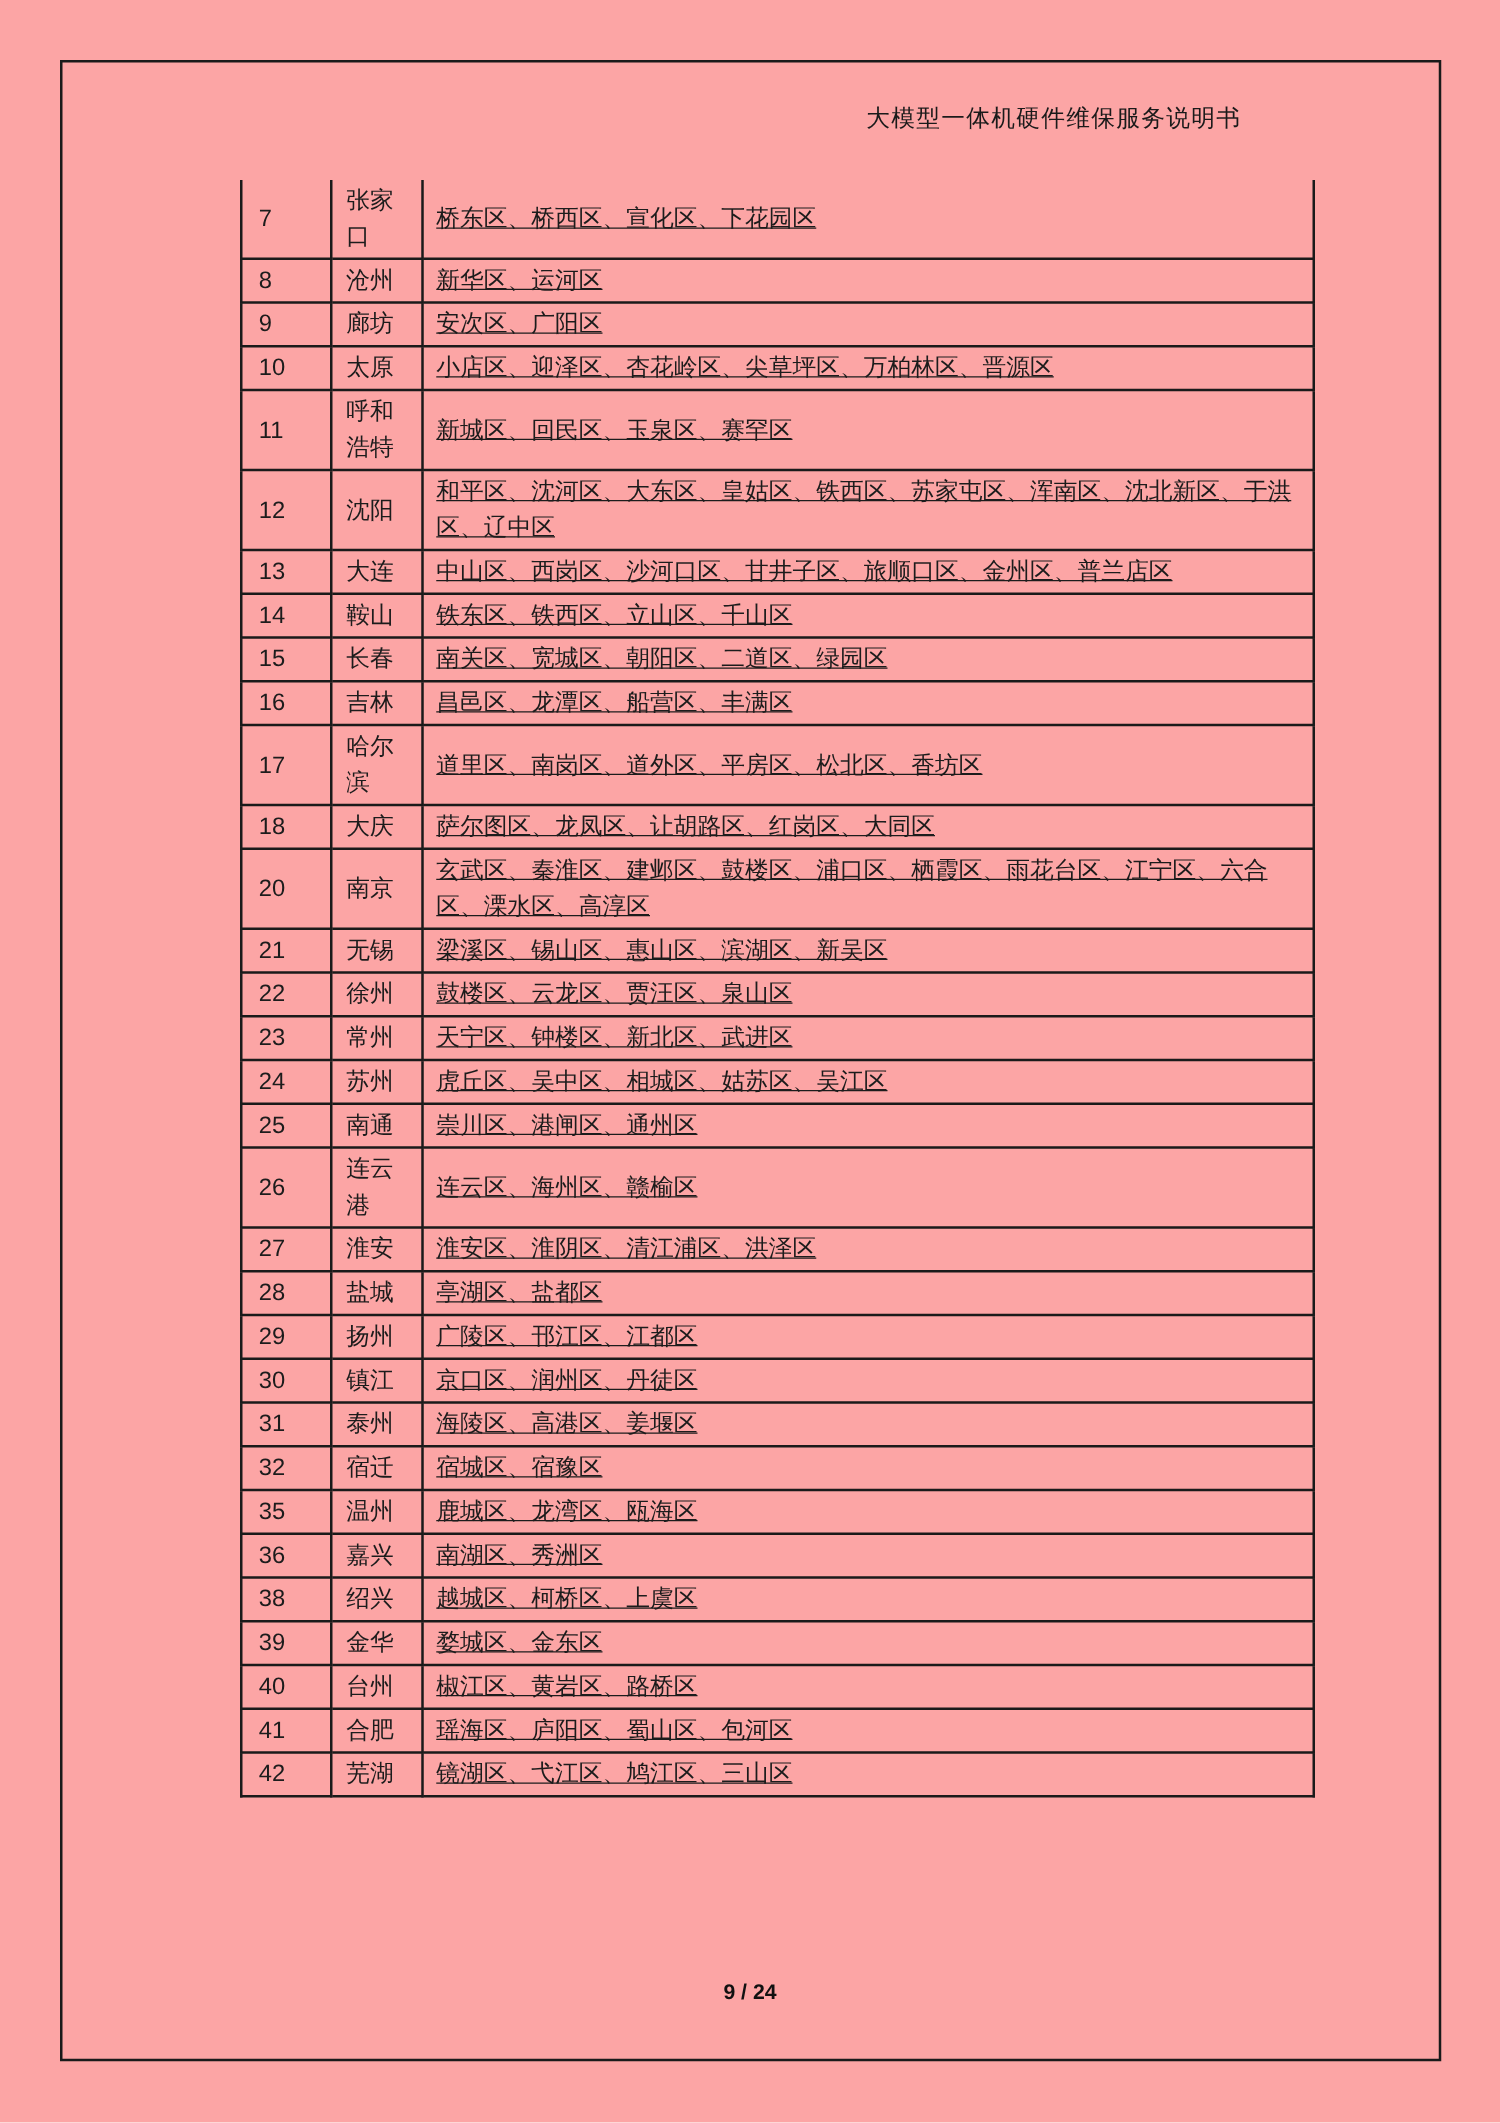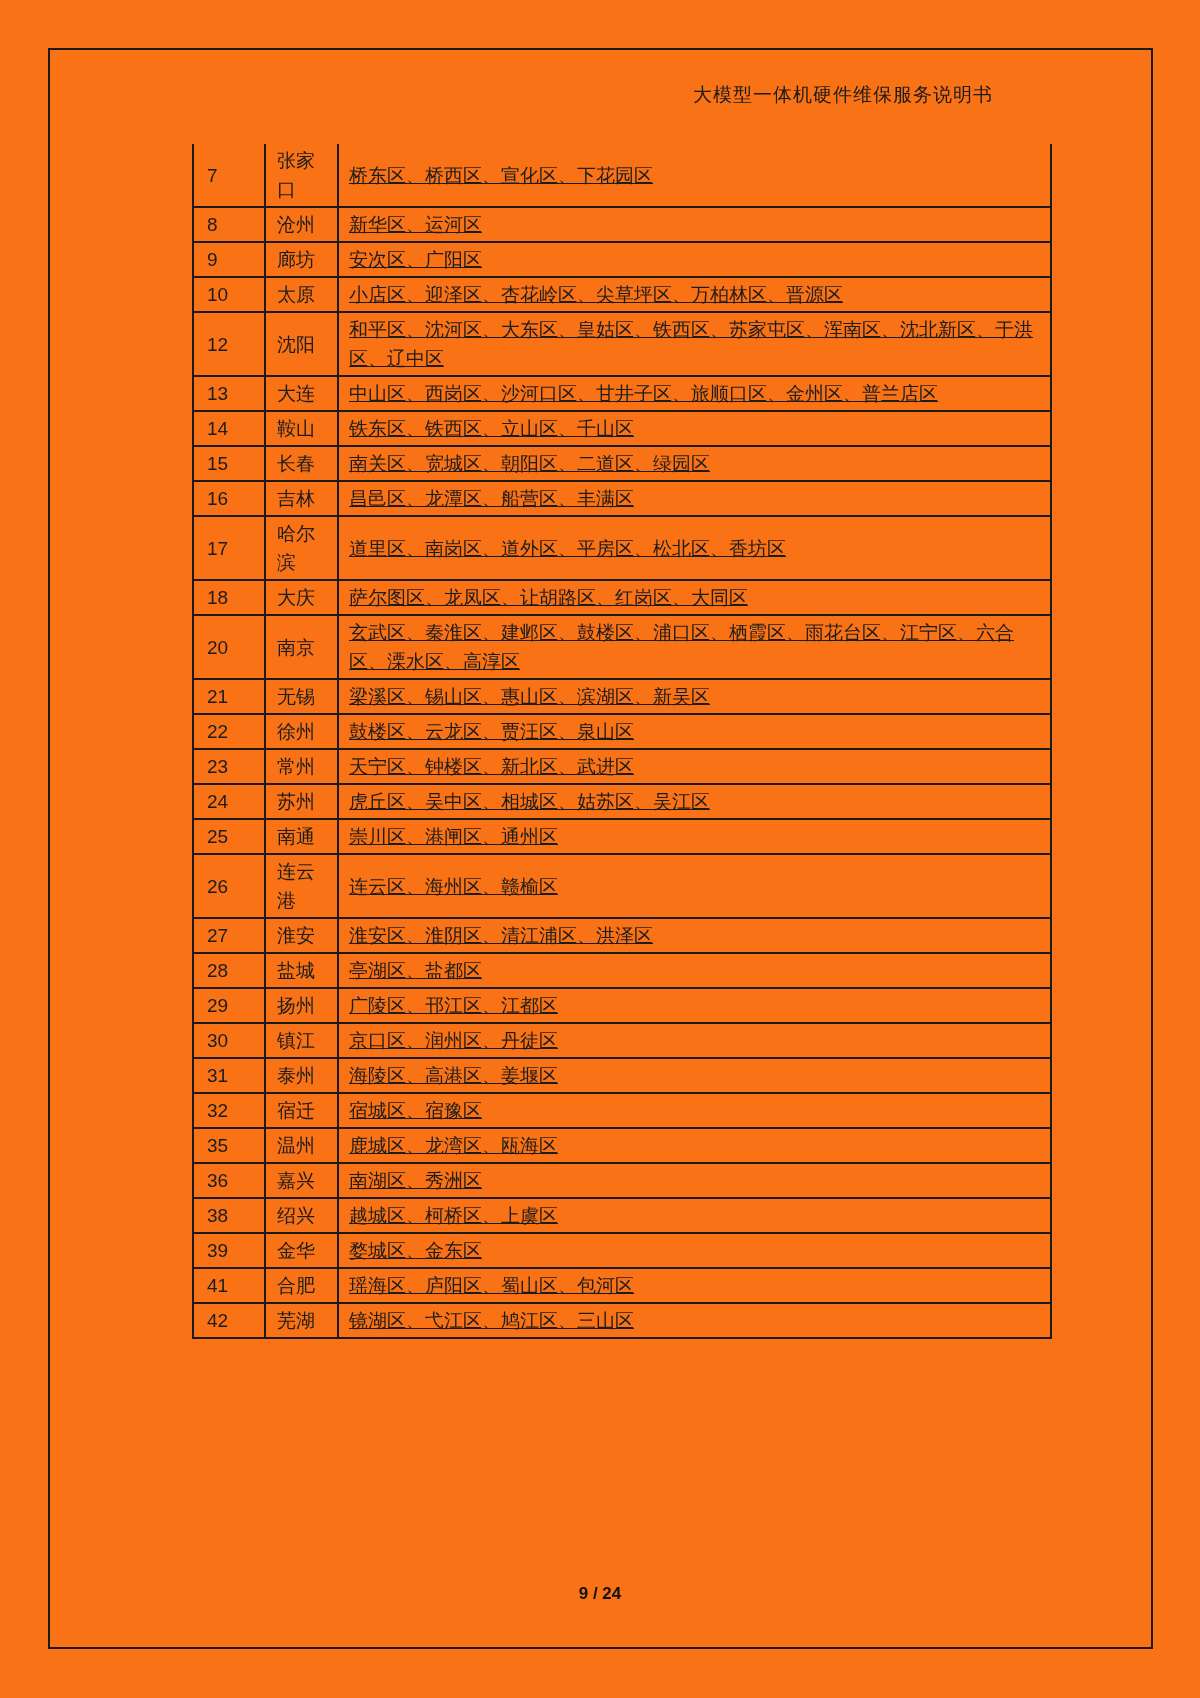--- a/index.html
+++ b/index.html
@@ -4,21 +4,21 @@
 <style>
   html, body {
     margin: 0;
     padding: 0;
     background: #ffffff;
   }
   .page {
     position: relative;
     width: 1200px;
     height: 1698px;
-    background: #f97316;
+    background: #fca5a5;
     font-family: "Liberation Sans", sans-serif;
     color: #111111;
     overflow: hidden;
   }
   .page-border {
     position: absolute;
     left: 48px;
     top: 48px;
     width: 1105px;
     height: 1601px;
@@ -108,20 +108,25 @@
       <td class="col-no">9</td>
       <td class="col-city">廊坊</td>
       <td class="col-districts">安次区、广阳区</td>
     </tr>
         <tr>
       <td class="col-no">10</td>
       <td class="col-city">太原</td>
       <td class="col-districts">小店区、迎泽区、杏花岭区、尖草坪区、万柏林区、晋源区</td>
     </tr>
         <tr>
+      <td class="col-no">11</td>
+      <td class="col-city">呼和浩特</td>
+      <td class="col-districts">新城区、回民区、玉泉区、赛罕区</td>
+    </tr>
+        <tr>
       <td class="col-no">12</td>
       <td class="col-city">沈阳</td>
       <td class="col-districts">和平区、沈河区、大东区、皇姑区、铁西区、苏家屯区、浑南区、沈北新区、于洪区、辽中区</td>
     </tr>
         <tr>
       <td class="col-no">13</td>
       <td class="col-city">大连</td>
       <td class="col-districts">中山区、西岗区、沙河口区、甘井子区、旅顺口区、金州区、普兰店区</td>
     </tr>
         <tr>
@@ -228,20 +233,25 @@
       <td class="col-no">38</td>
       <td class="col-city">绍兴</td>
       <td class="col-districts">越城区、柯桥区、上虞区</td>
     </tr>
         <tr>
       <td class="col-no">39</td>
       <td class="col-city">金华</td>
       <td class="col-districts">婺城区、金东区</td>
     </tr>
         <tr>
+      <td class="col-no">40</td>
+      <td class="col-city">台州</td>
+      <td class="col-districts">椒江区、黄岩区、路桥区</td>
+    </tr>
+        <tr>
       <td class="col-no">41</td>
       <td class="col-city">合肥</td>
       <td class="col-districts">瑶海区、庐阳区、蜀山区、包河区</td>
     </tr>
         <tr>
       <td class="col-no">42</td>
       <td class="col-city">芜湖</td>
       <td class="col-districts">镜湖区、弋江区、鸠江区、三山区</td>
     </tr>
       </tbody>

